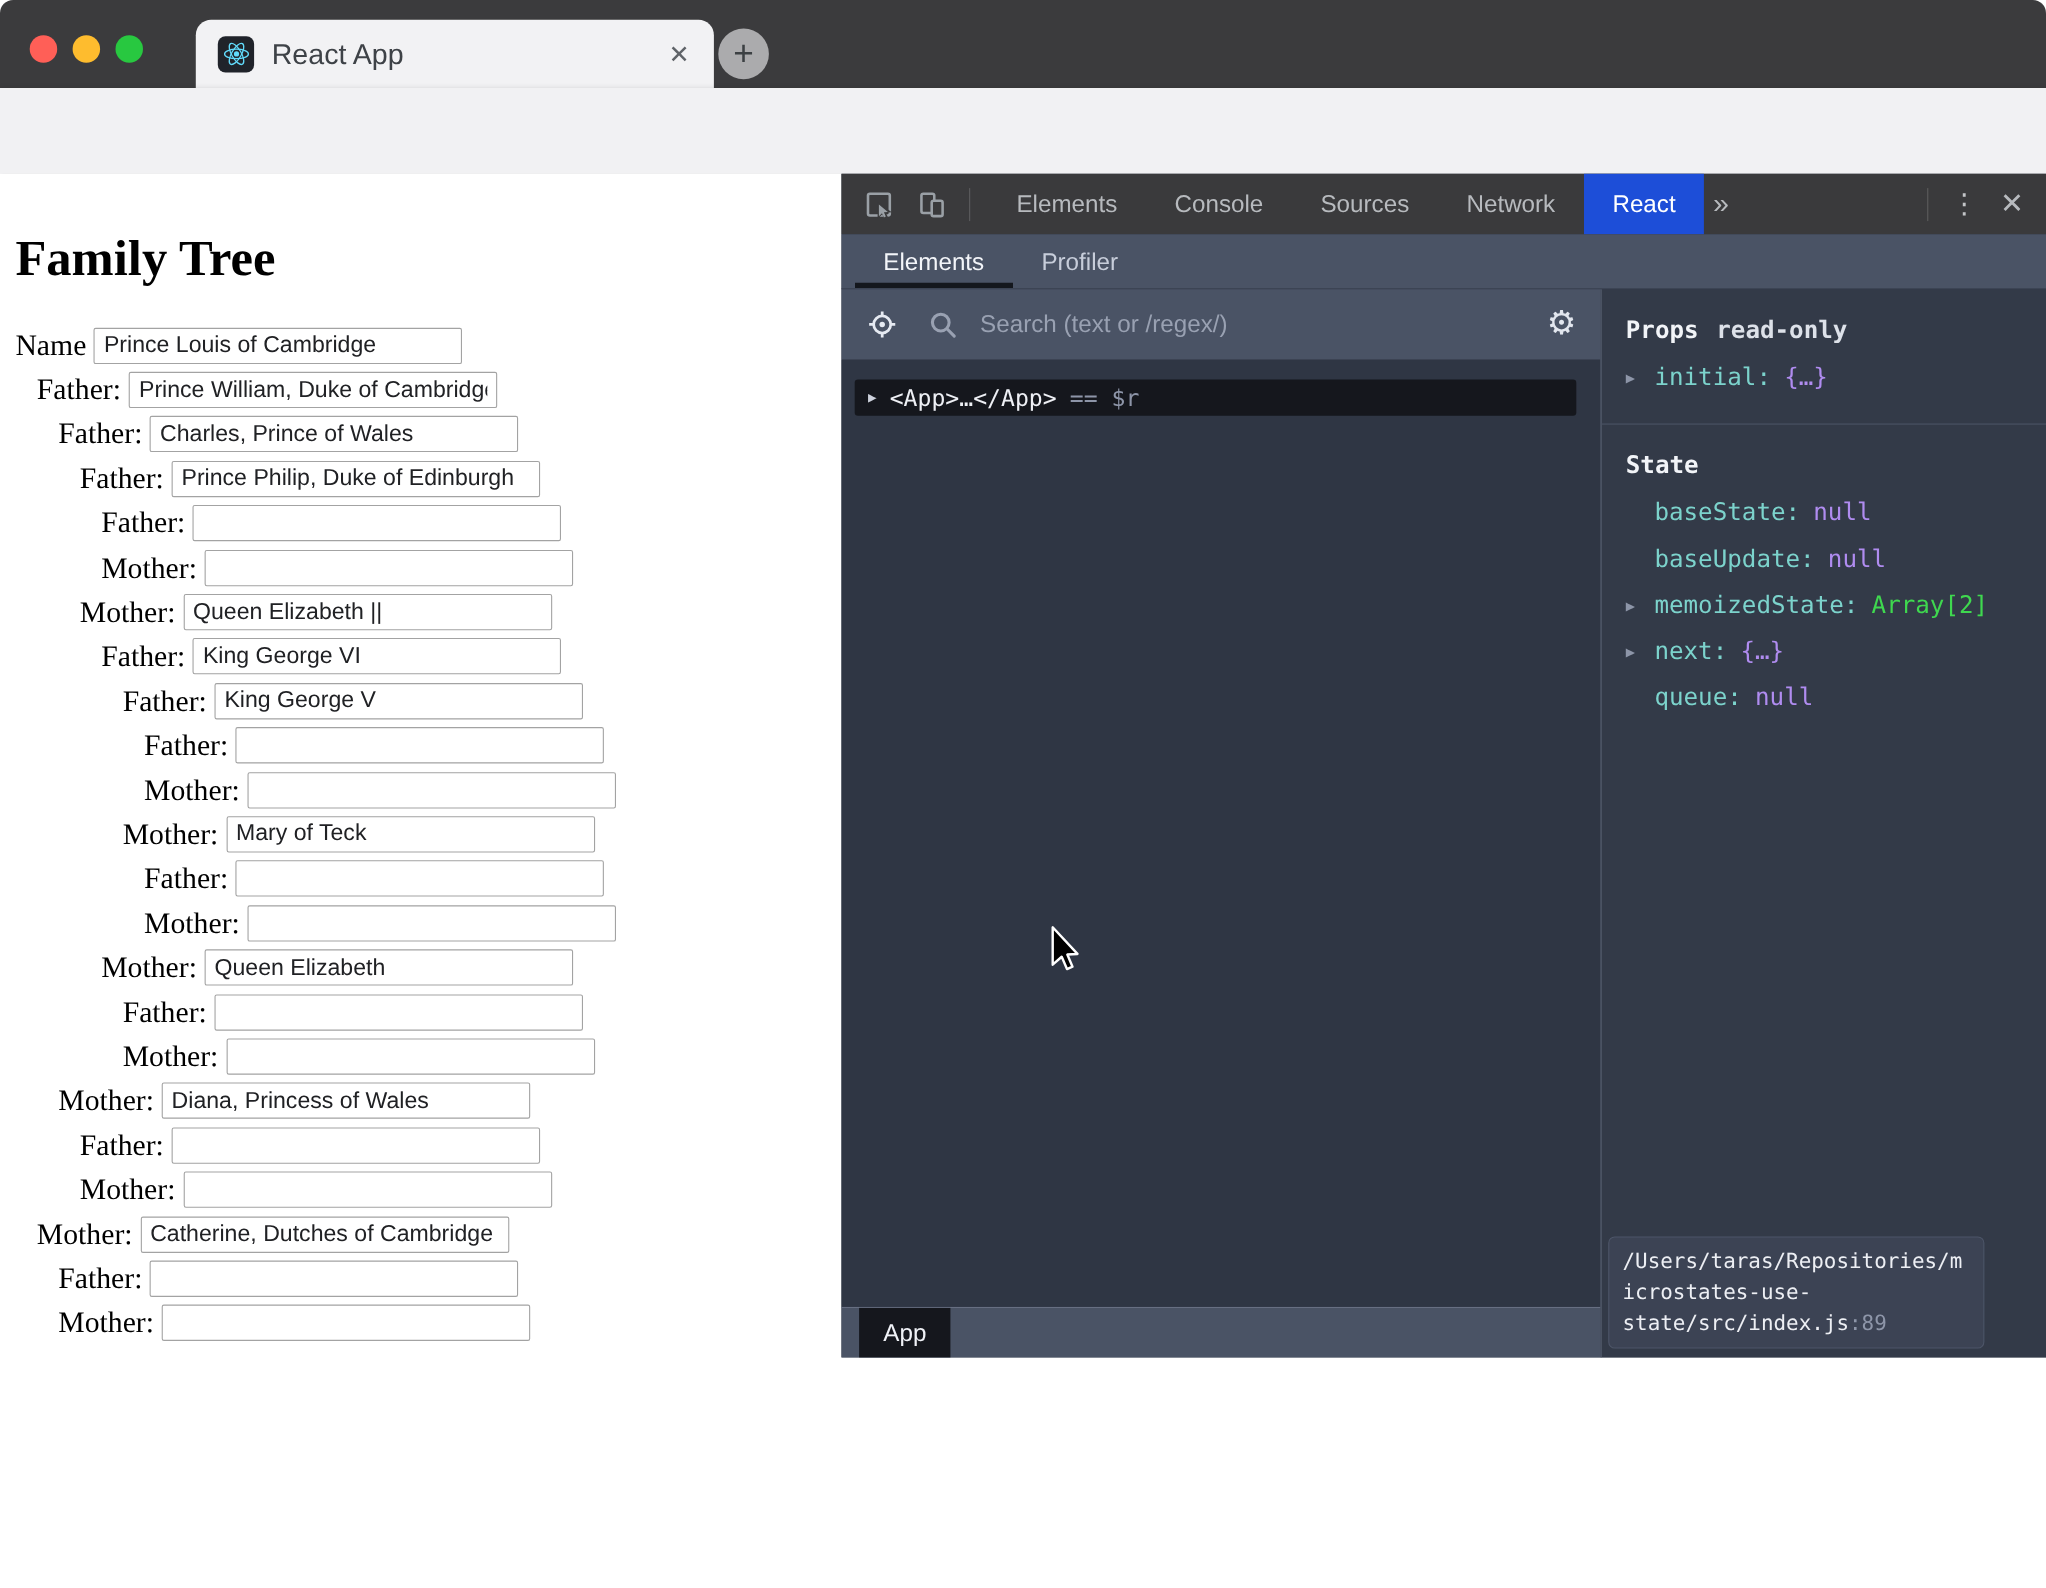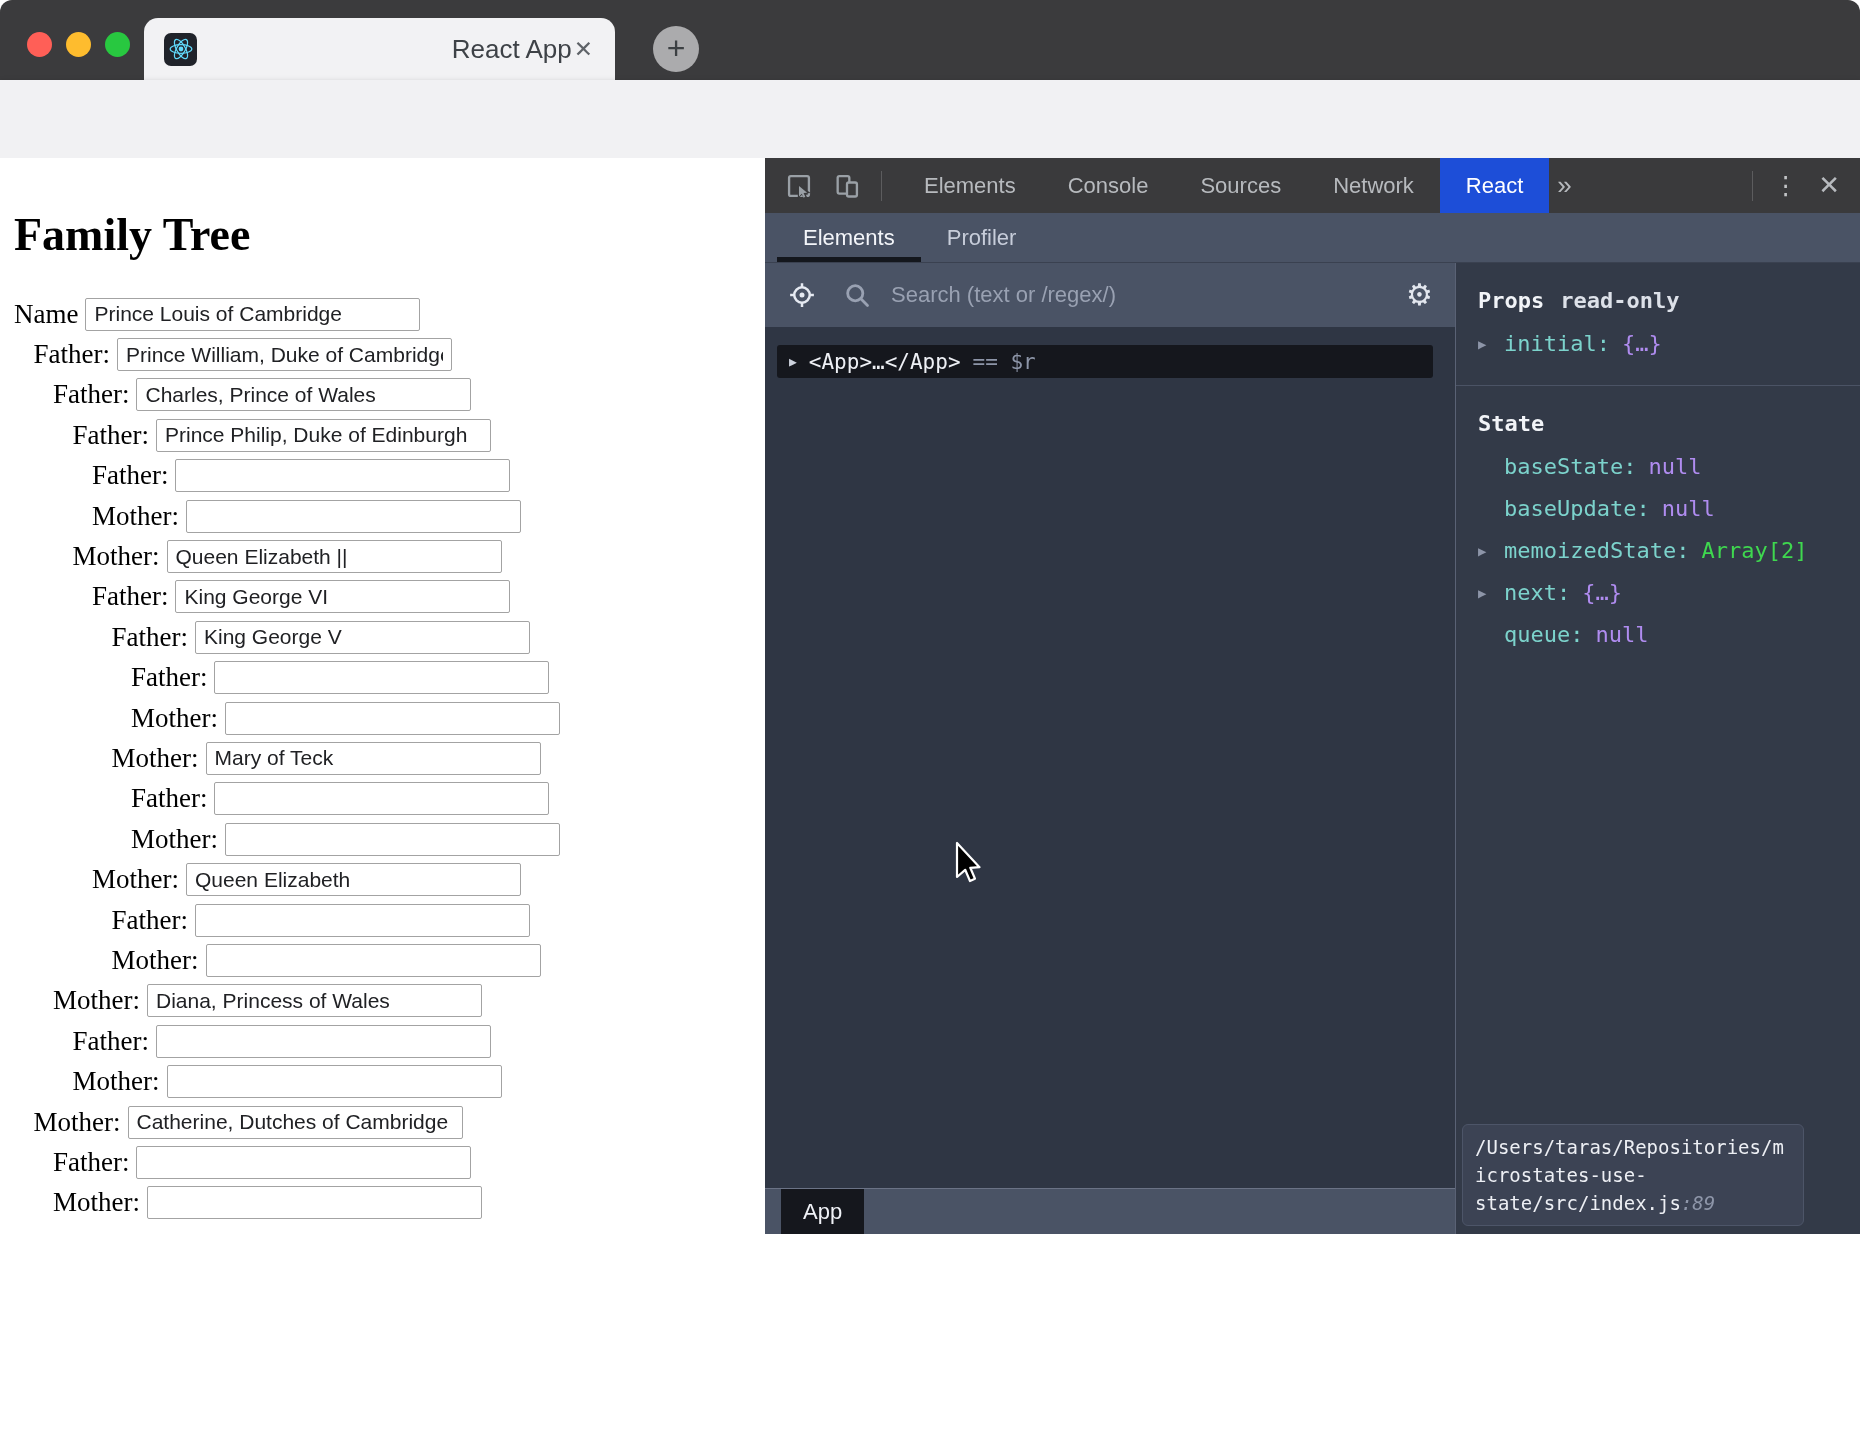--- a/index.html
+++ b/index.html
@@ -11,22 +11,22 @@
   html,body{margin:0;padding:0}
   body{width:1860px;height:1444px;position:relative;overflow:hidden;background:#fff;
        font-family:"Liberation Sans","DejaVu Sans",sans-serif;}
   .mono{font-family:"DejaVu Sans Mono","Liberation Mono",monospace;}
 
   
   .tabstrip{position:absolute;top:0;left:0;width:1860px;height:80px;background:#3b3b3d;
             border-radius:12px 12px 0 0;}
   .tl{position:absolute;top:32px;width:25px;height:25px;border-radius:50%;}
   .tl-red{left:27px;background:#ff5f57}.tl-yellow{left:66px;background:#febc2e}.tl-green{left:105px;background:#28c840}
-  .browser-tab{position:absolute;left:144px;top:18px;width:471px;height:62px;background:#f2f2f4;
-               border-radius:14px 14px 0 0;display:flex;align-items:center;padding:0 20px;text-align:right;}
+  .browser-tab{position:absolute;left:178px;top:18px;width:471px;height:62px;background:#f2f2f4;
+               border-radius:14px 14px 0 0;display:flex;align-items:center;padding:0 20px;}
   .favicon{width:33px;height:33px;border-radius:7px;background:#20232a;display:flex;align-items:center;
            justify-content:center;margin-right:16px;flex:none;}
   .tab-title{font-size:26px;color:#3e4247;flex:1;white-space:nowrap;overflow:hidden;}
   .tab-close{font-size:23px;color:#5f6368;padding:0 2px;}
   .newtab{position:absolute;left:653px;top:26px;width:46px;height:46px;border-radius:50%;background:#ababad;
           color:#3c4043;font-size:32px;line-height:44px;text-align:center;}
 
   
   .toolbar{position:absolute;top:80px;left:0;width:1860px;height:78px;background:#f1f1f3;
            box-shadow:0 2px 6px rgba(0,0,0,.22);}
@@ -100,21 +100,21 @@
   .side-row{line-height:42px;font-size:22px;display:flex;align-items:center;}
   .row-arrow{width:26px;font-size:14px;color:#8d95a8;flex:none;}
   .k{color:var(--key-teal);}
   .v{margin-left:12px;}
   .v-null,.v-object{color:var(--value-purple);}
   .v-array{color:var(--value-green);}
   .side-divider{height:1px;background:#4b5365;}
   .source-box{position:absolute;left:6px;bottom:8px;width:342px;background:#3c4354;border:1px solid #4d5568;
               border-radius:6px;padding:8px 12px;font-size:19px;line-height:28px;color:#edeff4;
               overflow-wrap:break-word;}
-  .line-num{color:#8e96a9;font-style:italic;}
+  .line-num{color:#8e96a9;}
 
   
   .cursor{position:absolute;left:953px;top:839px;pointer-events:none;}
 </style>
 </head>
 <body>
 
 <div class="tabstrip">
   <span class="tl tl-red"></span>
   <span class="tl tl-yellow"></span>

